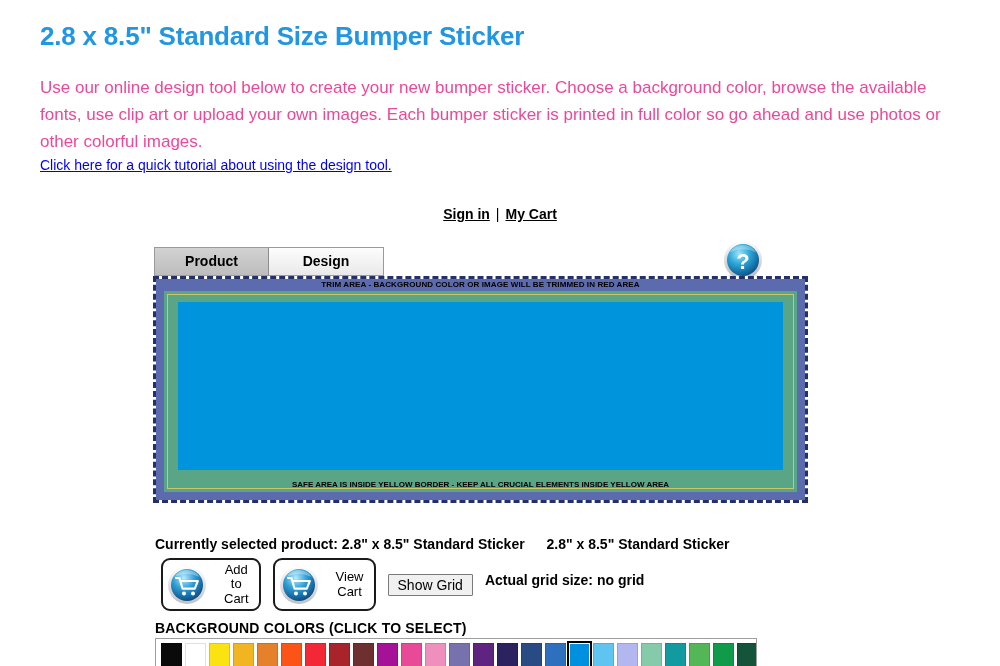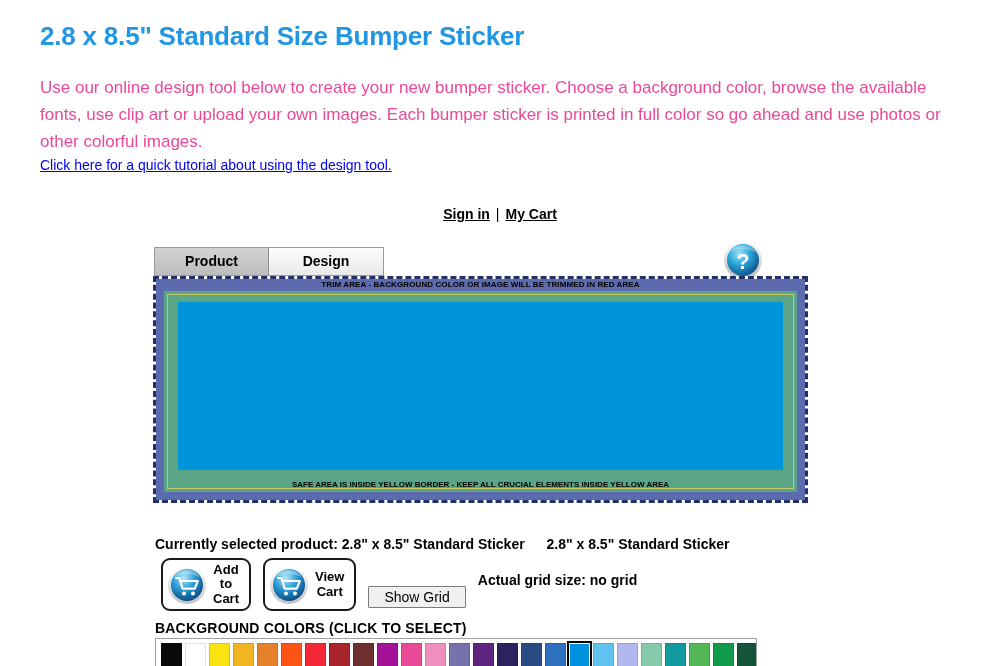--- a/index.html
+++ b/index.html
@@ -111,26 +111,26 @@
   .action-row { position: absolute; left: 161px; top: 558px; display: flex; align-items: flex-start; }
   .cart-btn {
     display: flex; align-items: center;
     height: 53px; padding: 0 10px 0 4px;
     background: #fff;
     border: 2px solid #1a1a1a; border-radius: 9px;
     cursor: pointer; margin-right: 12px;
   }
   .cart-glyph { width: 40px; height: 40px; flex: 0 0 40px; }
   .cart-btn-label {
-    font-size: 13px; font-weight: bold; color:#000;
-    line-height: 1.08; text-align: center; margin-left: 6px;
+    font-size: 13px; font-weight: normal; color:#000;
+    line-height: 1.08; text-align: center; margin-left: 17px;
     white-space: pre-line;
   }
   .grid-btn {
-    margin-top: 28px; height: 22px; padding: 0 15px;
+    margin-top: 16px; height: 22px; padding: 0 9px;
     font-size: 14px; font-weight: normal; color: #000;
     background: #f0f0f0; border: 1px solid #7a7a7a;
     border-radius: 1px; cursor: pointer; font-family: "Liberation Sans", sans-serif;
   }
   .grid-status {
     margin-top: 14px; margin-left: 12px;
     font-size: 14px; font-weight: bold; color: #000; white-space: nowrap;
   }
 
   

